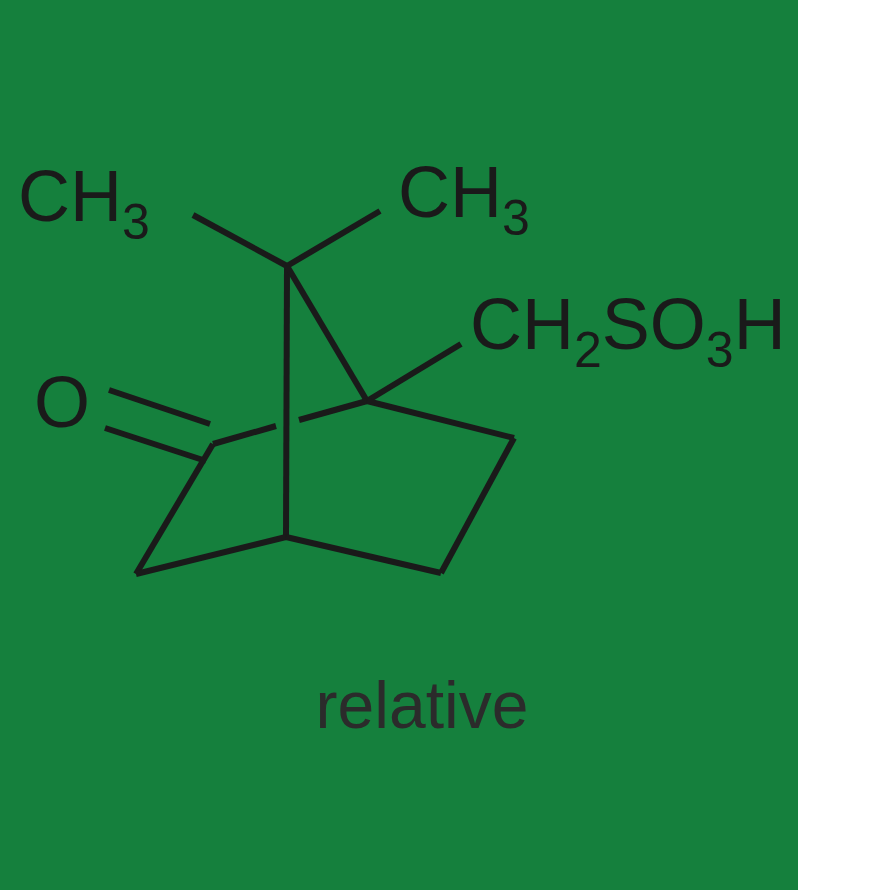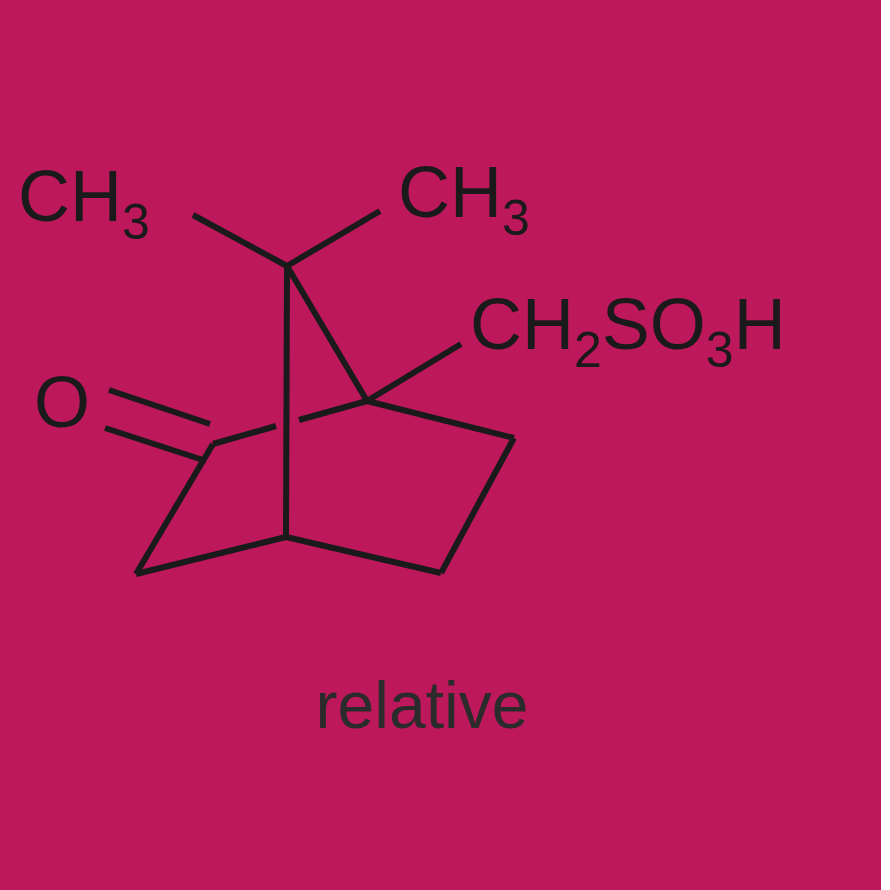--- a/index.html
+++ b/index.html
@@ -9,23 +9,23 @@
     background: #ffffff;
   }
   body {
     width: 890px;
     height: 890px;
     font-family: "Liberation Sans", sans-serif;
     -webkit-font-smoothing: antialiased;
   }
   #structure-canvas {
     position: relative;
-    width: 881px;
+    width: 798px;
     height: 890px;
-    background: #be185d;
+    background: #15803d;
     overflow: hidden;
   }
   #structure-svg {
     position: absolute;
     top: 0;
     left: 0;
     width: 890px;
     height: 890px;
     display: block;
   }

